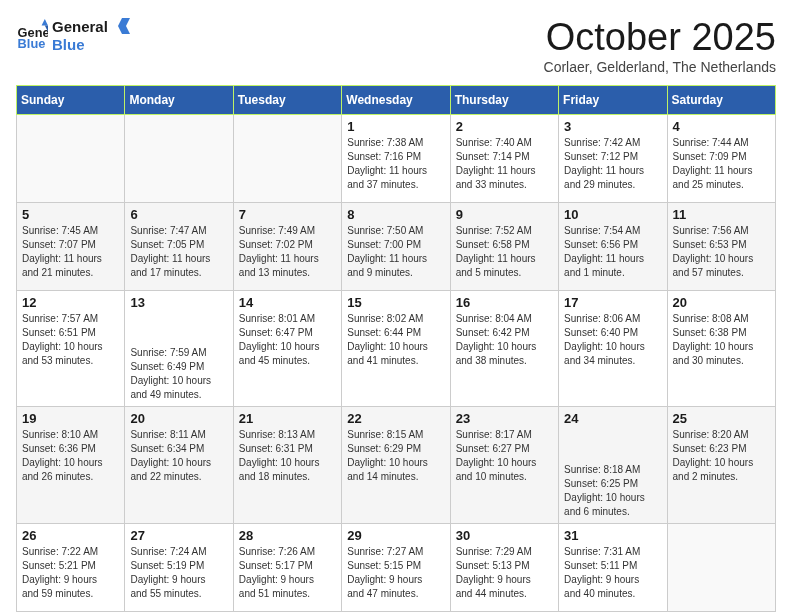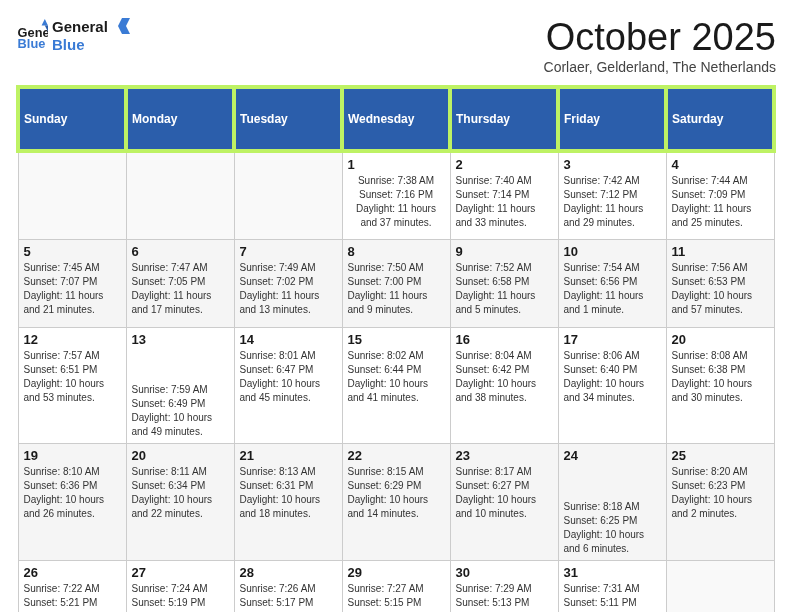--- a/index.html
+++ b/index.html
@@ -42,23 +42,23 @@
       border-collapse: collapse;
       table-layout: fixed;
     }
     thead tr {
       background-color: #2b5eab;
     }
     thead th {
       color: #fff;
       font-size: 12px;
       font-weight: bold;
-      padding: 23px 4px;
+      padding: 7px 4px;
       text-align: left;
-      border: 4px solid #bef264;
+      border: 1px solid #bef264;
     }
     tbody td {
       border: 1px solid #ccc;
       vertical-align: top;
       padding: 4px 5px;
       height: 88px;
       font-size: 10.5px;
       color: #333;
       background: #fff;
     }
@@ -120,21 +120,21 @@
         <th>Saturday</th>
       </tr>
   </thead>
   <tbody id="calendar-body">
   <tr>
         <td class="empty-cell"></td>
         <td class="empty-cell"></td>
         <td class="empty-cell"></td>
         <td>
           <span class="day-number">1</span>
-          <div class="day-info" style="white-space: pre-line; text-align: center;">Sunrise: 7:38 AM
+          <div class="day-info" style="white-space: pre-line;">Sunrise: 7:38 AM
 Sunset: 7:16 PM
 Daylight: 11 hours
 and 37 minutes.</div>
         </td>
         <td>
           <span class="day-number">2</span>
           <div class="day-info" style="white-space: pre-line;">Sunrise: 7:40 AM
 Sunset: 7:14 PM
 Daylight: 11 hours
 and 33 minutes.</div>

